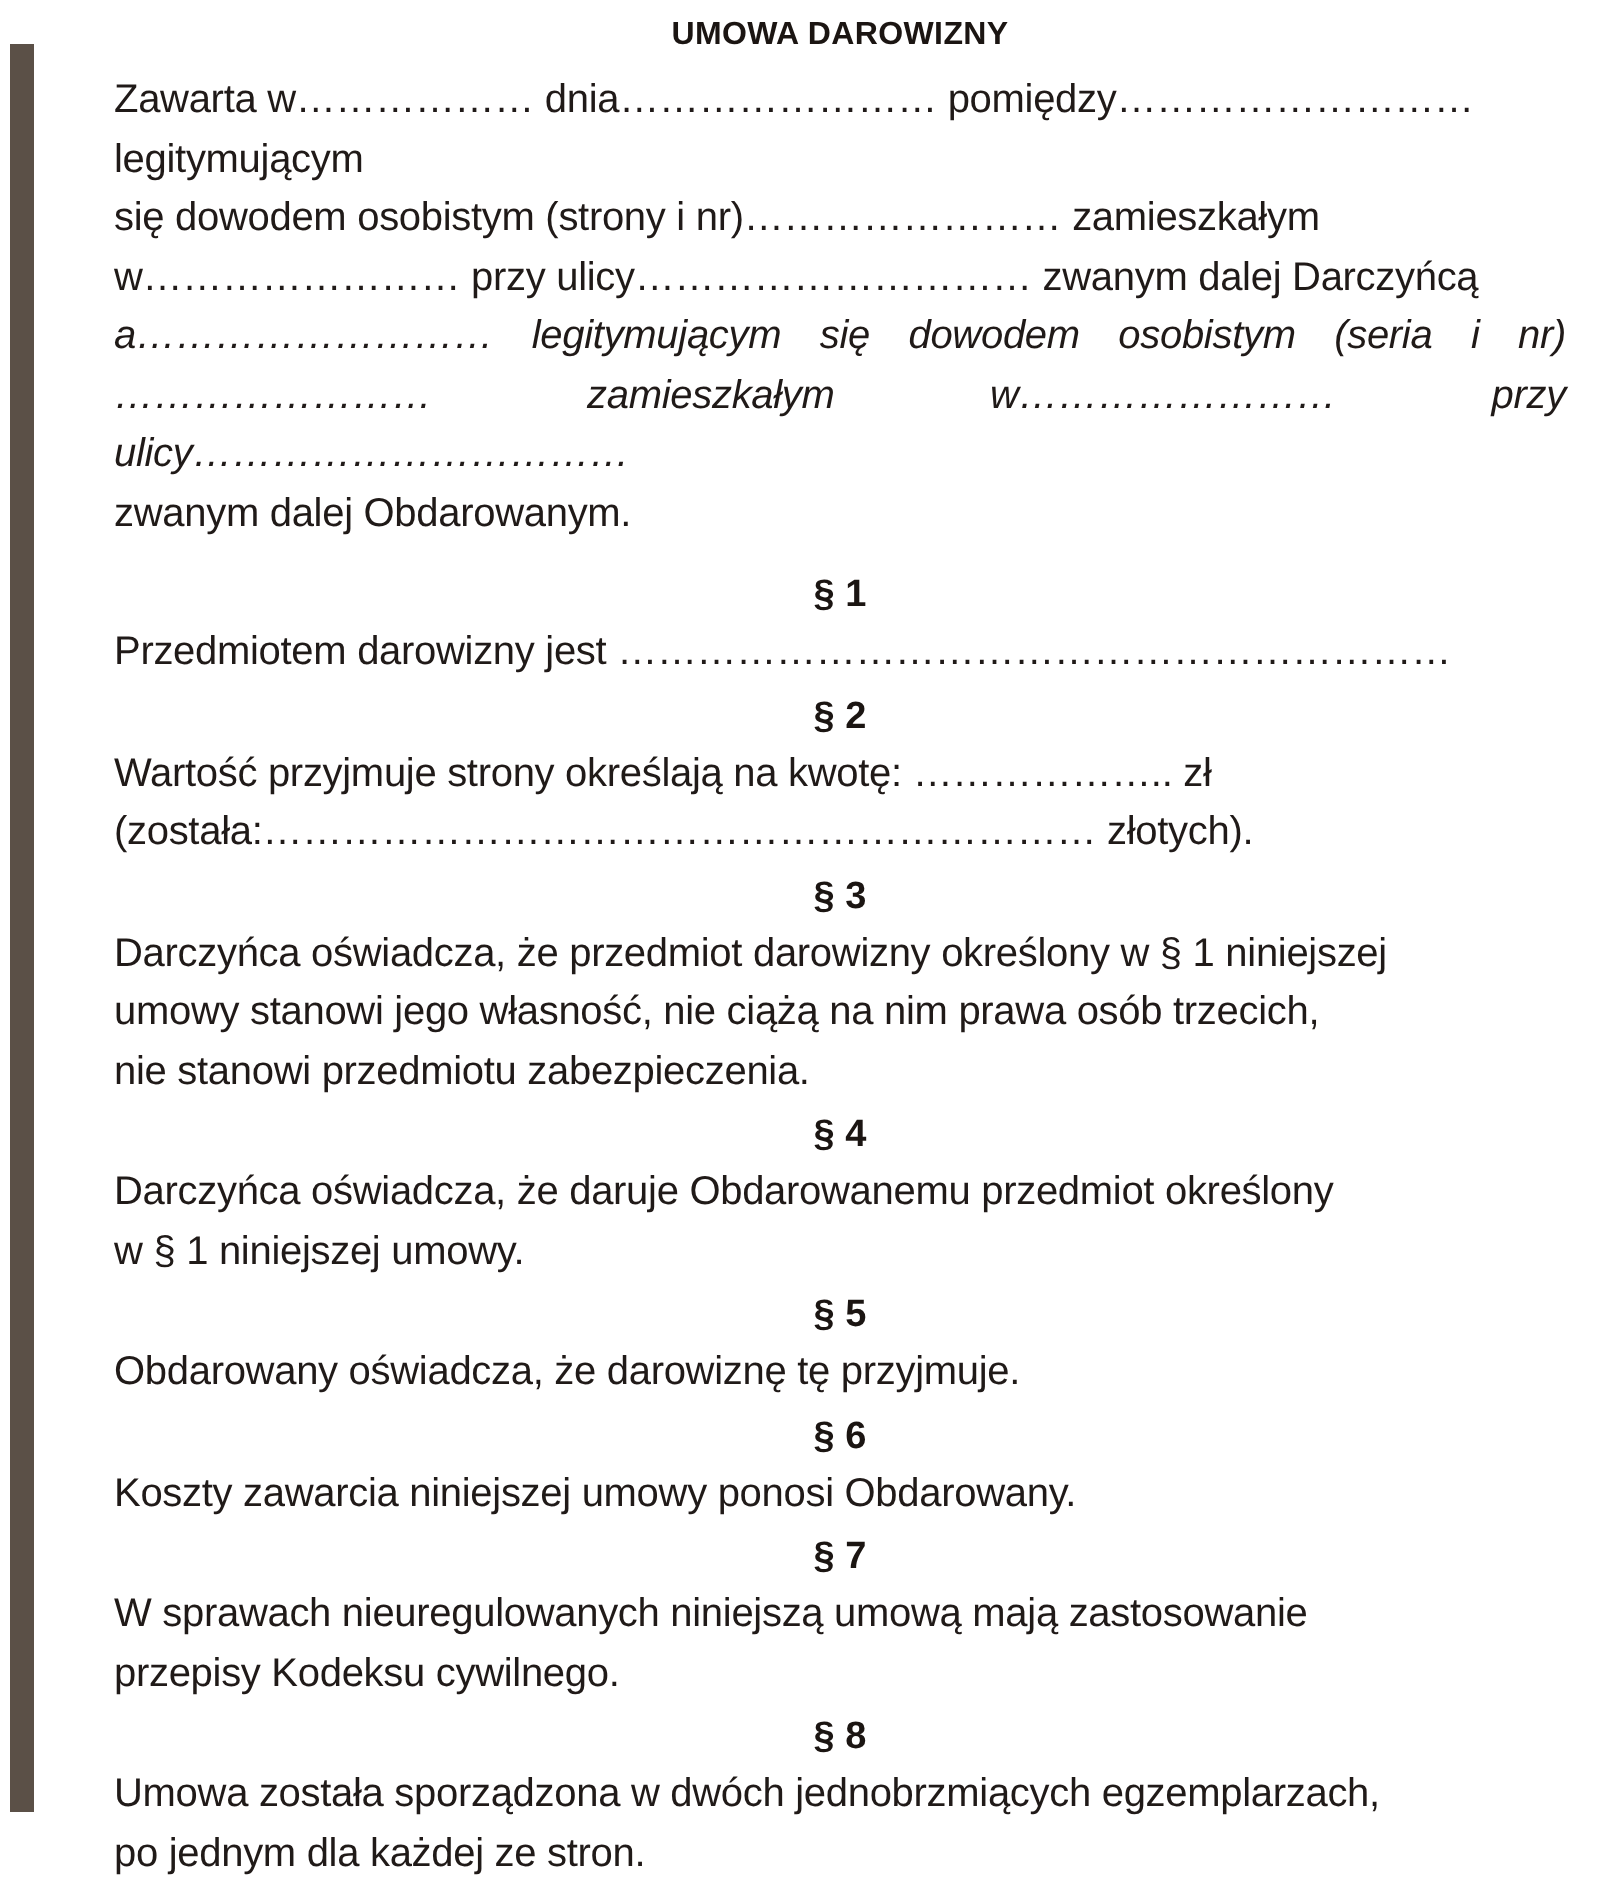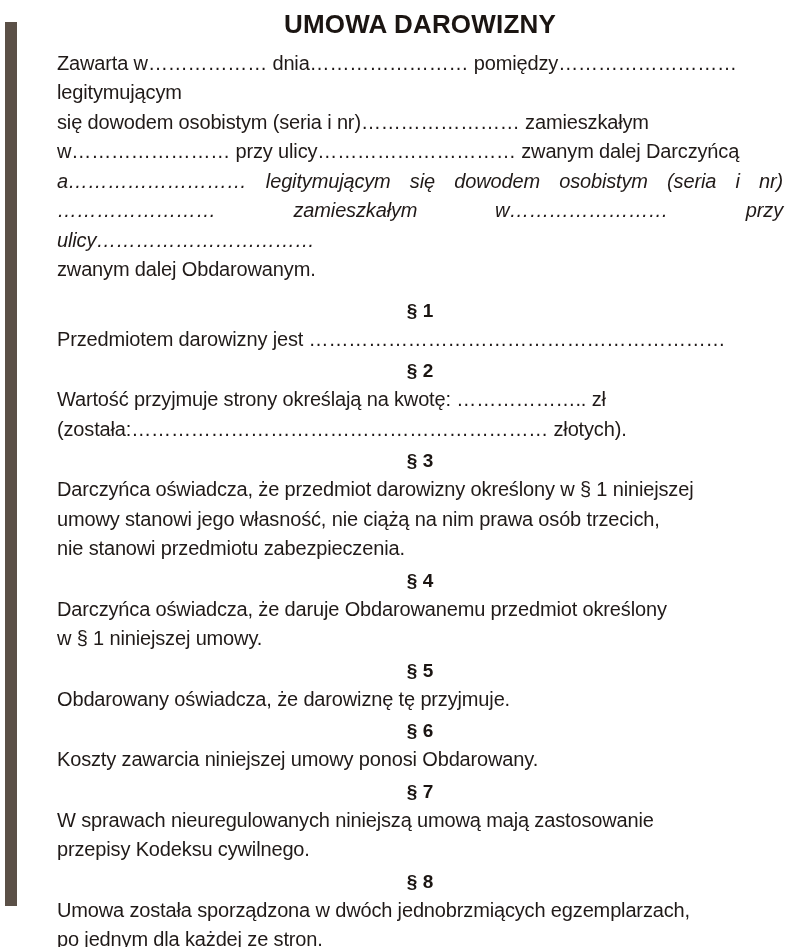--- a/index.html
+++ b/index.html
@@ -31,21 +31,21 @@
   .sheet {
     position: absolute;
     left: 57px;
     top: 8px;
     width: 726px;
   }
 
   .doc-title {
     text-align: center;
     font-weight: bold;
-    font-size: 26px;
+    font-size: 16px;
     letter-spacing: 0.2px;
     line-height: 1.25;
     margin: 0 0 8px 0;
     color: #1b1512;
   }
 
   .para {
     margin: 0;
     font-size: 20px;
     line-height: 29.5px;
@@ -84,21 +84,21 @@
 
 <div class="left-rule"></div>
 
 <div class="sheet">
 
   <h1 class="doc-title">UMOWA DAROWIZNY</h1>
 
   <div class="block">
     <p class="para">
       <span class="line-plain">Zawarta w……………… dnia…………………… pomiędzy……………………… legitymującym</span>
-      <span class="line-plain">się dowodem osobistym (seria i nr)…………………… zamieszkałym</span>
+      <span class="line-plain">się dowodem osobistym (strony i nr)…………………… zamieszkałym</span>
       <span class="line-plain">w…………………… przy ulicy………………………… zwanym dalej Darczyńcą</span>
       <span class="line-justified">a……………………… legitymującym się dowodem osobistym (seria i nr)</span>
       <span class="line-justified">…………………… zamieszkałym w…………………… przy ulicy……………………………</span>
       <span class="line-plain">zwanym dalej Obdarowanym.</span>
     </p>
   </div>
 
   <div class="spacer-sm"></div>
 
   <div class="block">

